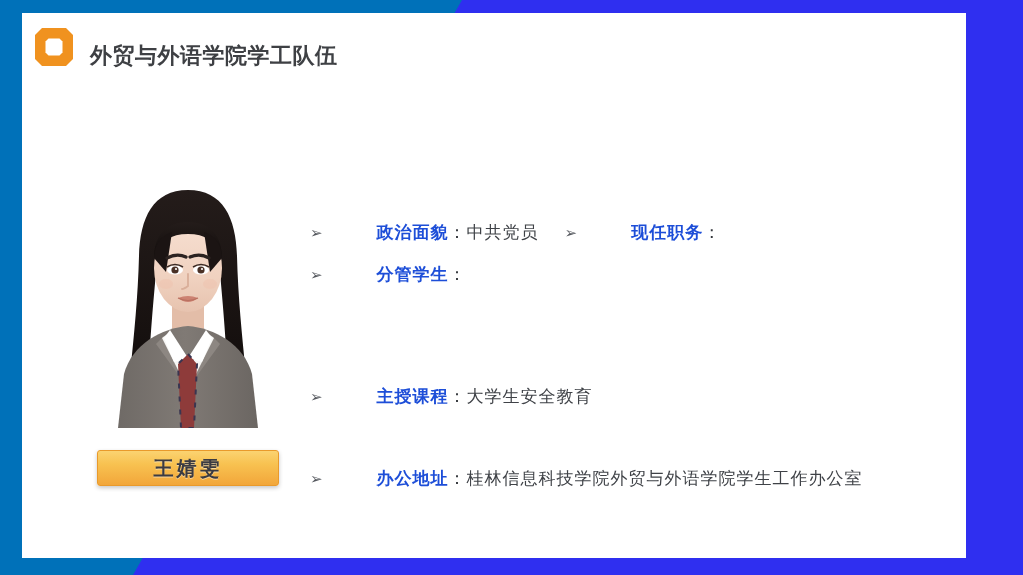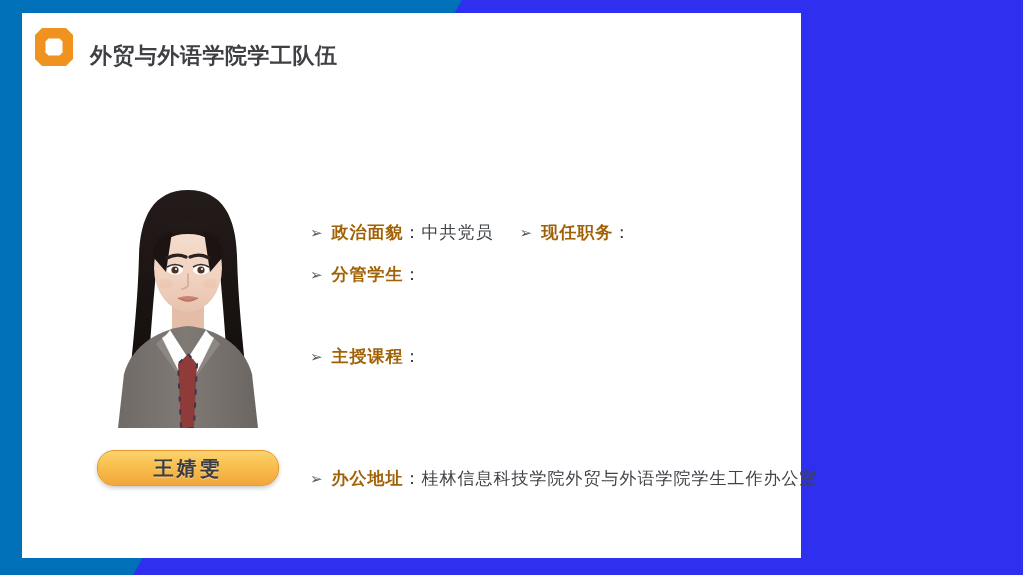--- a/index.html
+++ b/index.html
@@ -27,21 +27,21 @@
     left: 0; top: 0;
     width: 1023px; height: 575px;
     background: #0071b9;
     clip-path: polygon(0 0, 462px 0, 133px 575px, 0 575px);
   }
 
   #card {
     position: absolute;
     left: 22px;
     top: 13px;
-    width: 779px;
+    width: 944px;
     height: 545px;
     background: #ffffff;
   }
 
   
   #card-header {
     position: absolute;
     left: 0; top: 0;
     width: 978px;
     height: 78px;
@@ -84,21 +84,21 @@
     overflow: hidden;
   }
   #portrait-frame svg { display: block; }
 
   #name-badge {
     position: absolute;
     left: 15px;
     top: 274px;
     width: 180px;
     height: 34px;
-    border-radius: 17px;
+    border-radius: 3px;
     background: linear-gradient(180deg, #fbd371 0%, #f8c251 38%, #f2a63a 100%);
     border: 1px solid #e99a2b;
     box-shadow: 0 2px 4px rgba(0,0,0,0.22);
     display: flex;
     align-items: center;
     justify-content: center;
   }
   #name-badge-label {
     font-size: 20px;
     font-weight: bold;
@@ -129,22 +129,23 @@
 
   .bullet-icon {
     font-size: 15px;
     color: #55585e;
     margin-right: 9px;
     line-height: 1;
   }
   .detail-label {
     font-size: 17px;
     font-weight: bold;
-    color: #a16207;
+    color: #1d4ed8;
     letter-spacing: 1px;
+    margin-left: 45px;
   }
   .detail-sep {
     font-size: 17px;
     color: #33363b;
     margin-right: 1px;
   }
   .detail-value {
     font-size: 17px;
     color: #3f4247;
     letter-spacing: 1px;
@@ -272,20 +273,21 @@
           <span class="detail-label">分管学生</span>
           <span class="detail-sep">：</span>
         </div>
       </div>
 
       <div class="detail-row">
         <div class="detail-item">
           <span class="bullet-icon">➢</span>
           <span class="detail-label">主授课程</span>
           <span class="detail-sep">：</span>
+          <span class="detail-value">大学生安全教育</span>
         </div>
       </div>
 
       <div class="detail-row">
         <div class="detail-item">
           <span class="bullet-icon">➢</span>
           <span class="detail-label">办公地址</span>
           <span class="detail-sep">：</span>
           <span class="detail-value">桂林信息科技学院外贸与外语学院学生工作办公室</span>
         </div>

